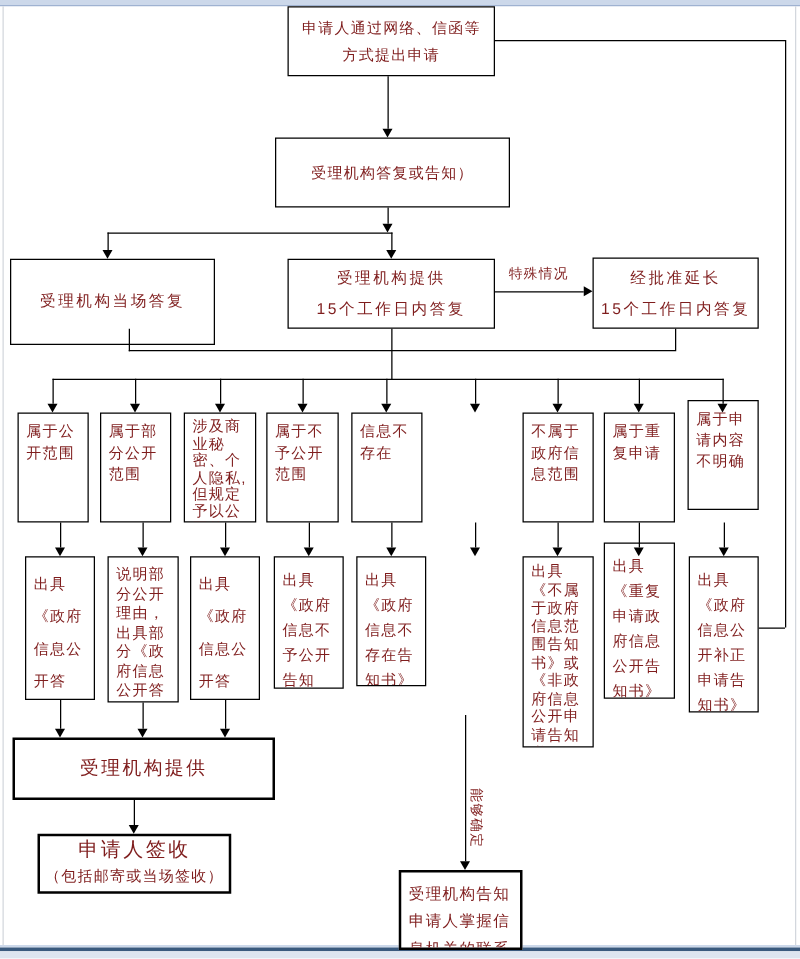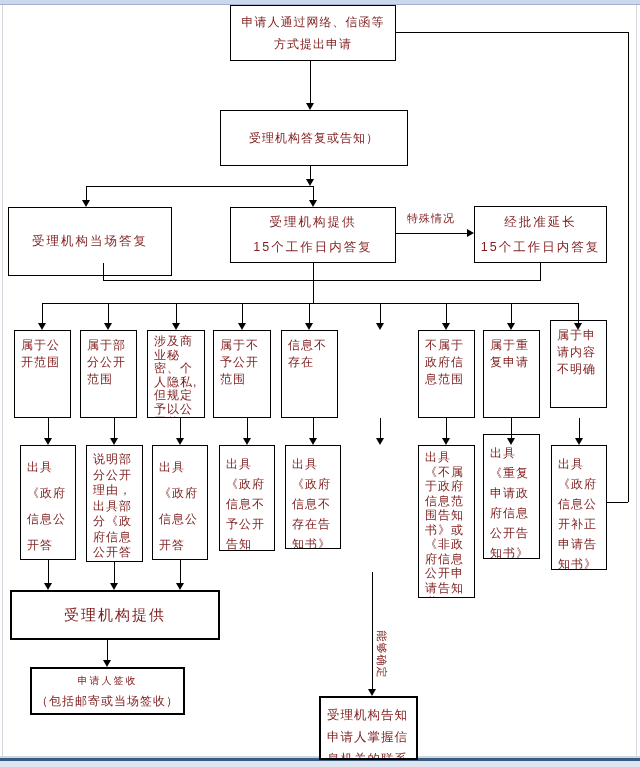--- a/index.html
+++ b/index.html
@@ -86,21 +86,21 @@
   <div class="box act lh20" style="left:219px;top:445px;width:56px;height:106px">出具《政府信息不予公开告知书》</div>
   <div class="box act lh20" style="left:285px;top:445px;width:56px;height:104px">出具《政府信息不存在告知书》</div>
   <div class="box act lh14" style="left:418px;top:445px;width:57px;height:153px">出具《不属于政府信息范围告知书》或《非政府信息公开申请告知书</div>
   <div class="box act lh20" style="left:483px;top:434px;width:57px;height:125px">出具《重复申请政府信息公开告知书》</div>
   <div class="box act lh20" style="left:551px;top:445px;width:56px;height:125px">出具《政府信息公开补正申请告知书》</div>
 
   <div class="box thick center" style="left:10px;top:590px;width:210px;height:50px">
     <div style="letter-spacing:2px;font-size:15px">受理机构提供</div>
   </div>
   <div class="box thick center" style="left:30px;top:667px;width:155px;height:48px">
-    <div style="line-height:21px;letter-spacing:2px;font-size:10px">申请人签收</div>
+    <div style="line-height:21px;letter-spacing:2px;font-size:16px">申请人签收</div>
     <div style="line-height:21px;font-size:12px">（包括邮寄或当场签收）</div>
   </div>
   <div class="lbl rot" style="left:355px;top:647px;width:52px;">能够确定</div>
   <div class="box thick act" style="left:319px;top:696px;width:99px;height:64px;line-height:22px;padding-top:6px;font-size:12.5px">受理机构告知申请人掌握信息机关的联系方式</div>
 
 <div class="line" style="left: 310px; top: 61px; width: 1px; height: 42px;"></div>
     <div class="line" style="left: 396px; top: 32px; width: 232px; height: 1px;"></div>
     <div class="line" style="left: 628px; top: 32px; width: 1px; height: 470px;"></div>
     <div class="line" style="left: 607px; top: 502px; width: 21px; height: 1px;"></div>
     <div class="line" style="left: 310px; top: 166px; width: 1px; height: 13px;"></div>

